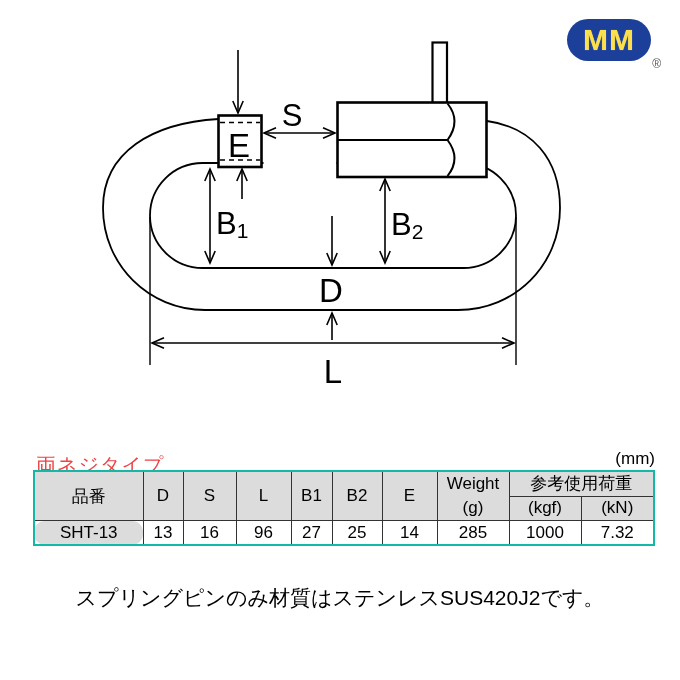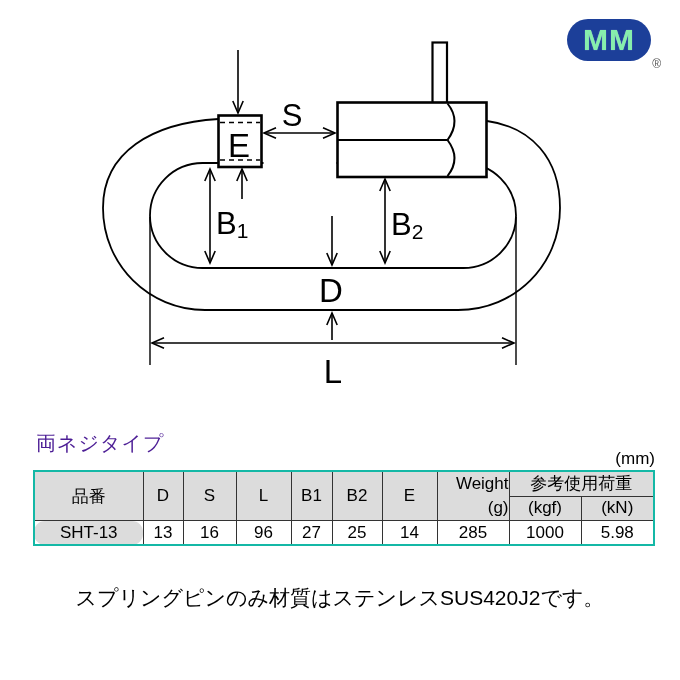--- a/index.html
+++ b/index.html
@@ -6,44 +6,44 @@
   body{
     width:680px;height:680px;position:relative;background:#fff;
     font-family:"Liberation Sans","DejaVu Sans",sans-serif;color:#111;
     overflow:hidden;
   }
   
   .logo-wrap{position:absolute;left:567px;top:19px;width:92px;height:52px;}
   .logo-pill{
     position:absolute;left:0;top:0;width:84px;height:42px;border-radius:21px;
     display:flex;align-items:center;justify-content:center;
-    font-weight:bold;font-size:30px;letter-spacing:1px;color:#86efac;
+    font-weight:bold;font-size:30px;letter-spacing:1px;color:#fde047;
     text-shadow:0 0 1px rgba(255,255,255,.6);
   }
   .logo-reg{position:absolute;right:-2px;bottom:0px;font-size:12px;color:#555;}
   
   .diagram{position:absolute;left:0;top:0;}
   
-  .section-title{position:absolute;left:36px;top:430px;font-size:20px;letter-spacing:1px;color:#4c1d95;}
+  .section-title{position:absolute;left:36px;top:452px;font-size:20px;letter-spacing:1px;color:#ef4444;}
   .unit-note{position:absolute;right:25px;top:449px;font-size:17px;color:#000;}
   
   table.spec{
     position:absolute;left:33px;top:470px;border-collapse:collapse;
     table-layout:fixed;font-size:17px;color:#000;
     border:2px solid #14b8a6;
   }
   table.spec td,table.spec th{
     border:1px solid #333;text-align:center;vertical-align:middle;
     padding:0;font-weight:normal;overflow:hidden;white-space:nowrap;
   }
   table.spec .hdr{background:#dcdcdc;}
   tr.r1 td,tr.r1 th{height:23px;}
   tr.r2 td,tr.r2 th{height:23px;}
   tr.r3 td,tr.r3 th{height:23px;border-radius:11px;}
-  .wcell div{line-height:24px;height:24px;text-align:right;}
+  .wcell div{line-height:24px;height:24px;}
   
   .notes{position:absolute;left:0;top:582px;width:680px;text-align:center;
          font-size:21px;line-height:31px;color:#000;}
 </style>
 </head>
 <body>
 
 <div class="logo-wrap">
   <div class="logo-pill" id="logo-pill" style="background: rgb(28, 63, 153);">MM</div>
   <div class="logo-reg">®</div>
@@ -143,20 +143,20 @@
   <tr class="r3">
     <td class="hdr">SHT-13</td>
     <td>13</td>
     <td>16</td>
     <td>96</td>
     <td>27</td>
     <td>25</td>
     <td>14</td>
     <td>285</td>
     <td>1000</td>
-    <td>5.98</td>
+    <td>7.32</td>
   </tr>
 </tbody>
   </table>
 
 <div class="notes">
   <div>スプリングピンのみ材質はステンレスSUS420J2です。</div>
 </div>
 
 </body></html>

